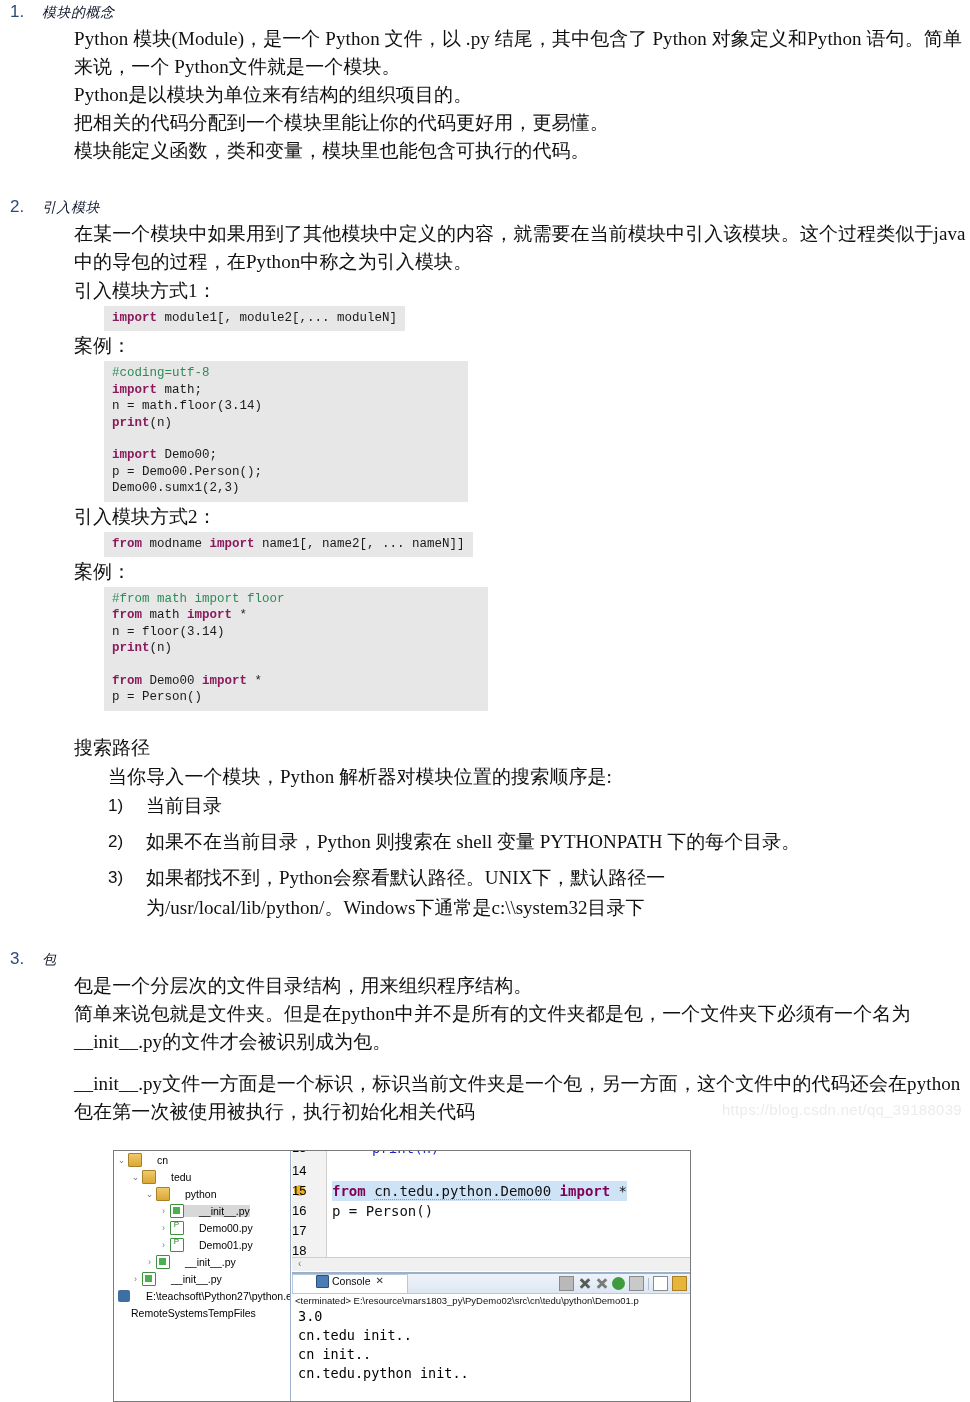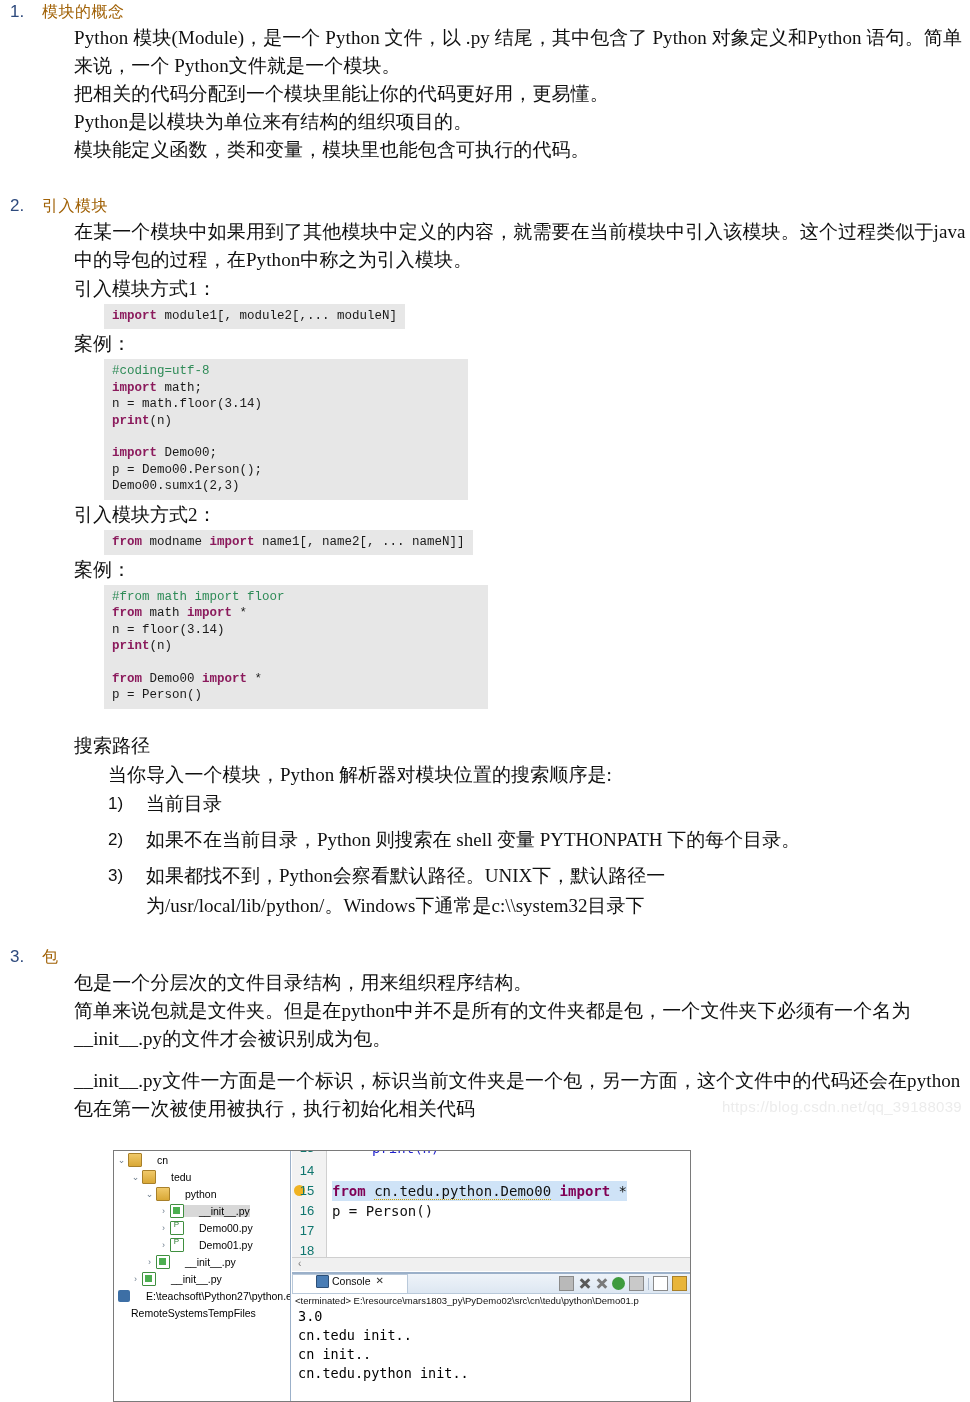--- a/index.html
+++ b/index.html
@@ -31,23 +31,24 @@
   }
   .sec-head .num {
     width: 32px;
     flex: 0 0 32px;
     font-family: "Liberation Sans", sans-serif;
     font-size: 17px;
     color: #2e4a7d;
   }
   .sec-head .ttl {
     font-family: "Liberation Serif", serif;
-    font-size: 16px;
-    color: #a16207;
+    font-size: 14px;
+    color: #0f172a;
     letter-spacing: 0.5px;
+    font-style: italic;
   }
 
   .body-block {
     padding-left: 74px;
     padding-right: 2px;
   }
 
   .para {
     font-size: 19px;
     line-height: 28px;
@@ -195,22 +196,22 @@
   .ed-line {
     position: relative;
     height: 20px;
     line-height: 20px;
     font-family: "DejaVu Sans Mono", "Liberation Mono", monospace;
     font-size: 14px;
     white-space: nowrap;
   }
   .ed-line .lnum {
     position: absolute; left: 0; width: 30px;
-    text-align: center;
-    color: #0f766e; font-size: 13px;
+    text-align: left;
+    color: #000000; font-size: 13px;
     font-family: "Liberation Sans", sans-serif;
   }
   .ed-line .ltxt { margin-left: 40px; display: inline-block; }
   .ed-line.hl .ltxt { background: #cfe3f7; text-align: center; }
   .ed-kw { color: #7f0055; font-weight: bold; }
   .ed-blue { color: #2222cc; }
   .ed-ul { border-bottom: 1px dotted #caa000; }
   .warn-mark {
     position: absolute; left: 2px; top: 4px;
     width: 11px; height: 11px;
@@ -307,22 +308,22 @@
 
 <div class="doc">
 
   <div class="section">
     <div class="sec-head">
       <span class="num">1.</span>
       <span class="ttl">模块的概念</span>
     </div>
     <div class="body-block">
       <p class="para">Python 模块(Module)，是一个 Python 文件，以 .py 结尾，其中包含了 Python 对象定义和Python 语句。简单来说，一个 Python文件就是一个模块。</p>
+      <p class="para">Python是以模块为单位来有结构的组织项目的。</p>
       <p class="para">把相关的代码分配到一个模块里能让你的代码更好用，更易懂。</p>
-      <p class="para">Python是以模块为单位来有结构的组织项目的。</p>
       <p class="para">模块能定义函数，类和变量，模块里也能包含可执行的代码。</p>
     </div>
   </div>
 
   <div class="spacer-30"></div>
 
   <div class="section">
     <div class="sec-head">
       <span class="num">2.</span>
       <span class="ttl">引入模块</span>

